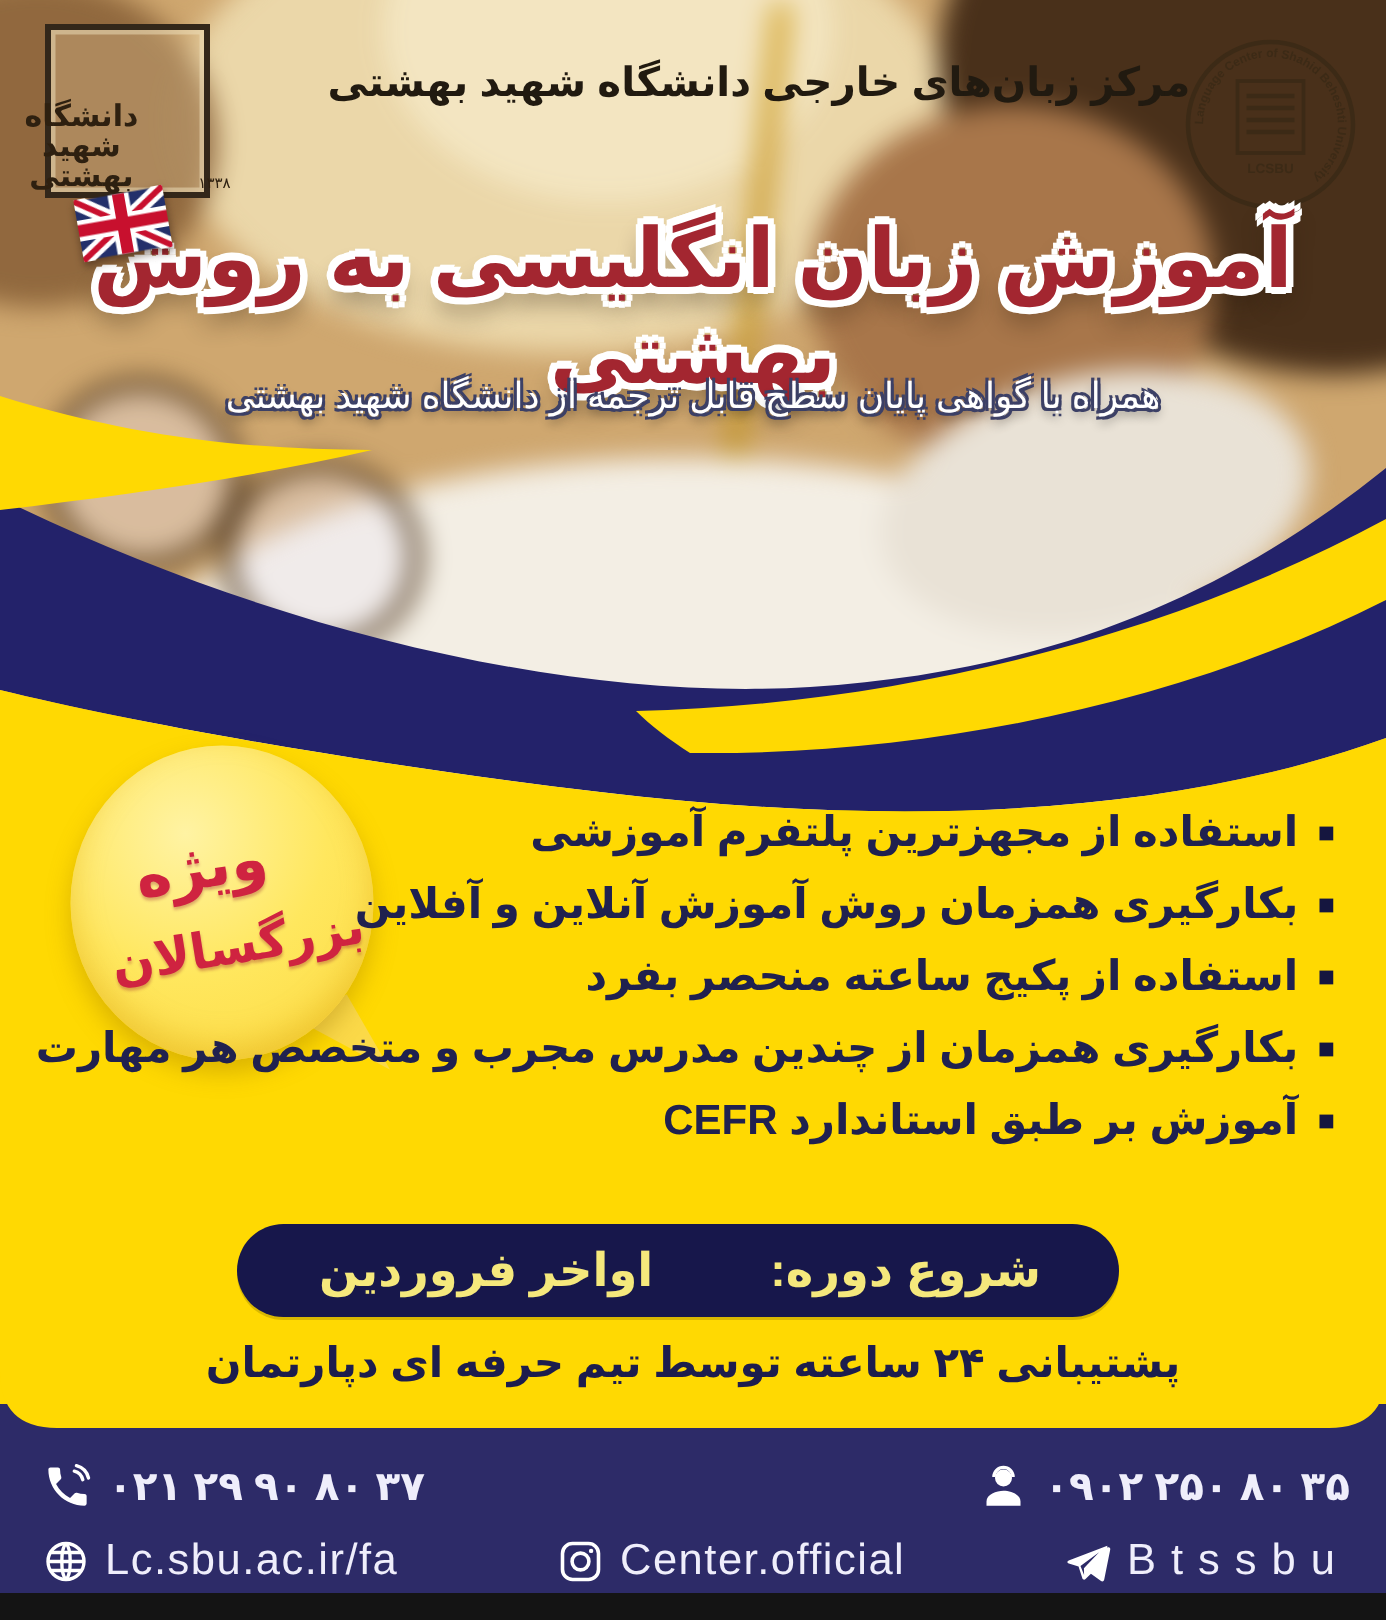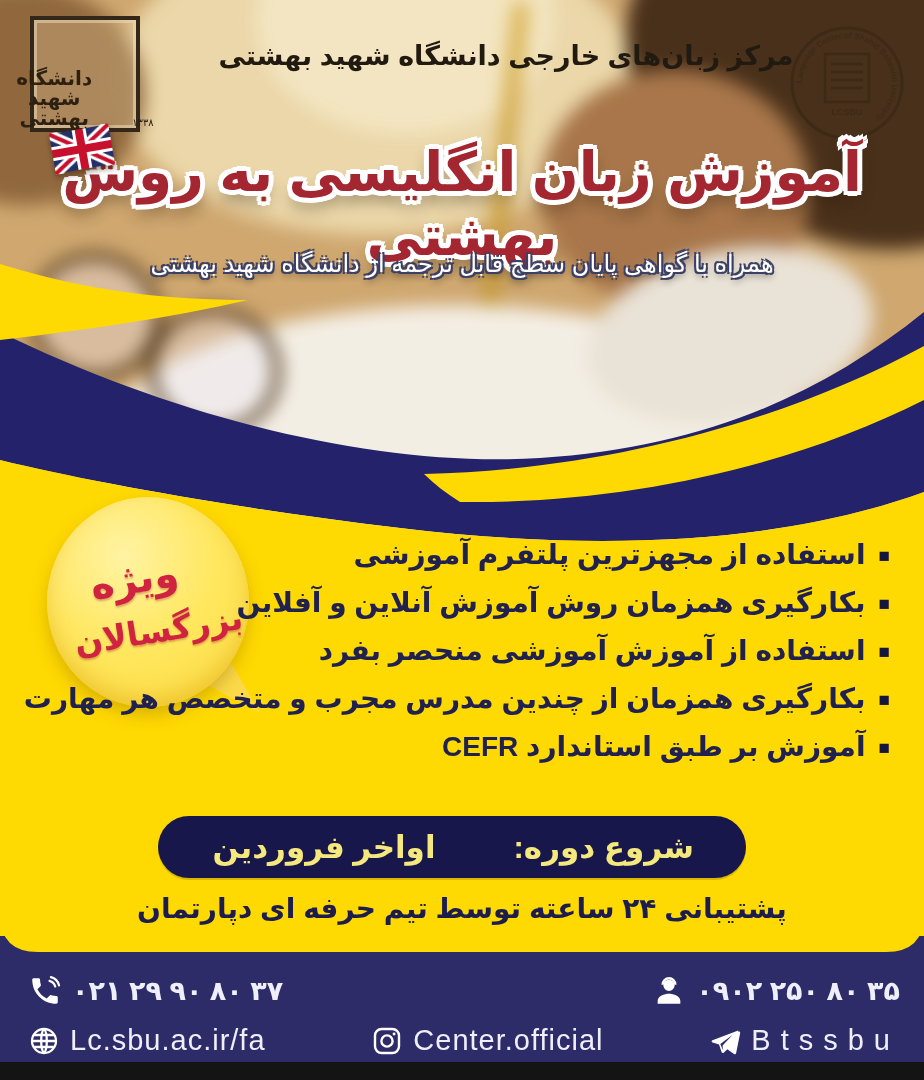--- a/index.html
+++ b/index.html
@@ -168,21 +168,21 @@
     <div class="feature">
       <span class="bullet">■</span>
       <span>استفاده از مجهزترین پلتفرم آموزشی</span>
     </div>
     <div class="feature">
       <span class="bullet">■</span>
       <span>بکارگیری همزمان روش آموزش آنلاین و آفلاین</span>
     </div>
     <div class="feature">
       <span class="bullet">■</span>
-      <span>استفاده از آموزش آموزشی منحصر بفرد</span>
+      <span>استفاده از پکیج ساعته منحصر بفرد</span>
     </div>
     <div class="feature">
       <span class="bullet">■</span>
       <span>بکارگیری همزمان از چندین مدرس مجرب و متخصص هر مهارت</span>
     </div>
     <div class="feature">
       <span class="bullet">■</span>
       <span>آموزش بر طبق استاندارد CEFR</span>
     </div>
   </div>

